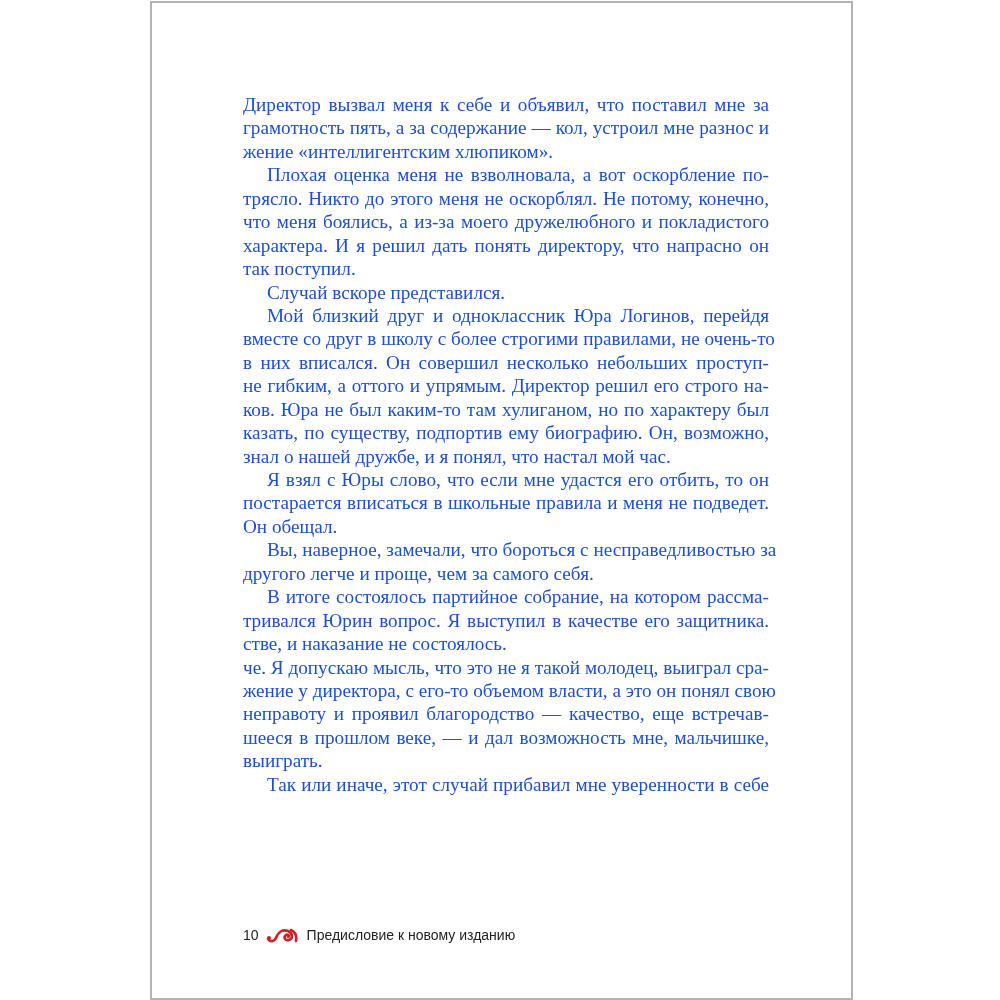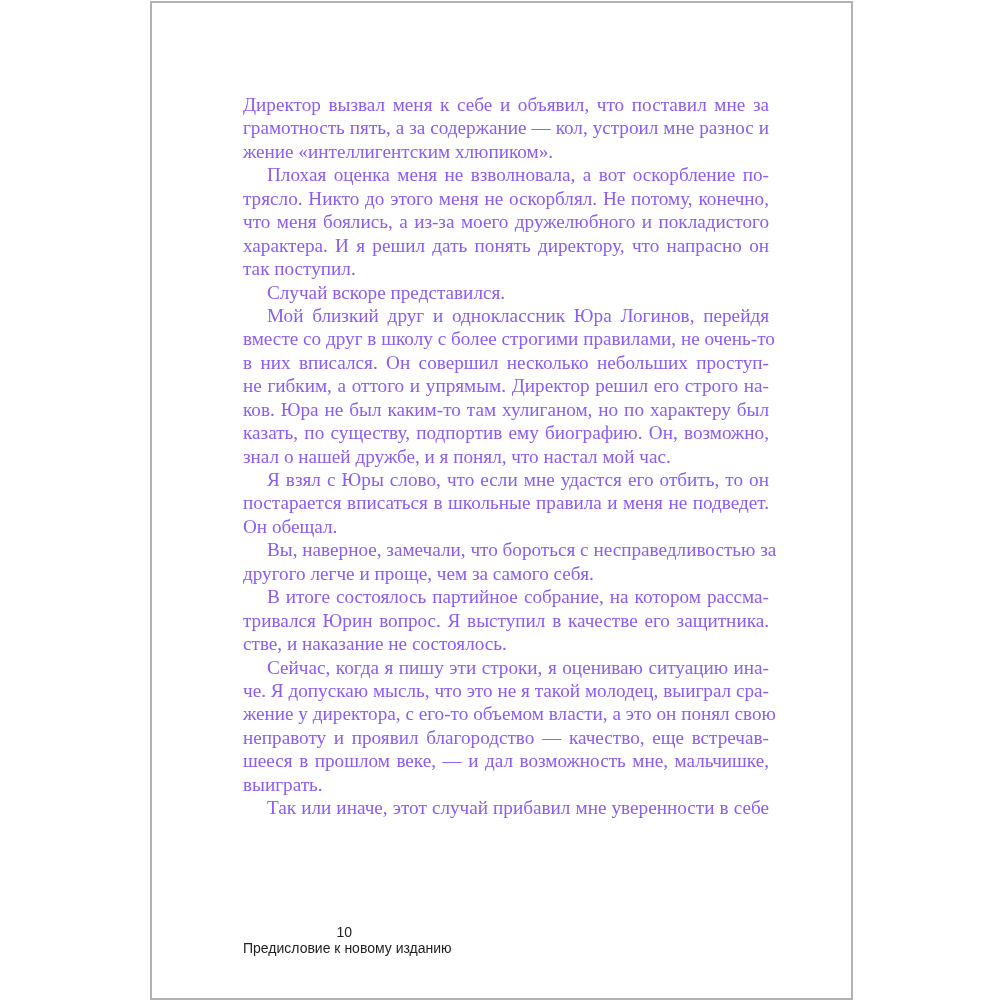--- a/index.html
+++ b/index.html
@@ -4,30 +4,30 @@
 <style>
   html, body { margin:0; padding:0; background:#ffffff; }
   body { width:1000px; height:1000px; position:relative; overflow:hidden; }
   .page {
     position:absolute; left:150px; top:1px; width:699px; height:995px;
     border:2px solid #b3b3b3; background:#ffffff; box-sizing:content-box;
   }
   .text-block {
     position:absolute; left:91px; top:90px; width:526px;
     font-family:"Liberation Serif", "DejaVu Serif", serif;
-    font-size:19.2px; line-height:23.45px; color:#8b5cf6;
+    font-size:19.2px; line-height:23.45px; color:#1d4ed8;
   }
   .line { display:block; white-space:nowrap; text-align:justify; text-align-last:justify; height:23.45px; }
   .line.last { text-align-last:left; }
   .line.indent { padding-left:24px; }
   .footer {
     position:absolute; left:91px; top:921px; height:22px;
     display:flex; align-items:center;
     font-family:"Liberation Sans", "DejaVu Sans", sans-serif;
-    font-size:14px; color:#222;flex-direction:column;
+    font-size:14px; color:#222;
   }
   .page-num { margin-right:6px; }
   .ornament { width:34px; height:18px; margin-right:8px; }
 </style>
 </head>
 <body>
 
 <div class="page">
   <div class="text-block" id="text-block">
       <div>
@@ -62,21 +62,20 @@
       <div>
         <span class="line indent">Вы, наверное, замечали, что бороться с несправедливостью за</span>
         <span class="line last">другого легче и проще, чем за самого себя.</span>
       </div>
       <div>
         <span class="line indent">В итоге состоялось партийное собрание, на котором рассма-</span>
         <span class="line">тривался Юрин вопрос. Я выступил в качестве его защитника.</span>
         <span class="line last">стве, и наказание не состоялось.</span>
       </div>
       <div>
-        <span class="line indent">Сейчас, когда я пишу эти строки, я оцениваю ситуацию ина-</span>
         <span class="line">че. Я допускаю мысль, что это не я такой молодец, выиграл сра-</span>
         <span class="line">жение у директора, с его-то объемом власти, а это он понял свою</span>
         <span class="line">неправоту и проявил благородство — качество, еще встречав-</span>
         <span class="line">шееся в прошлом веке, — и дал возможность мне, мальчишке,</span>
         <span class="line last">выиграть.</span>
       </div>
       <div>
         <span class="line indent">Так или иначе, этот случай прибавил мне уверенности в себе</span>
       </div>
     </div>

